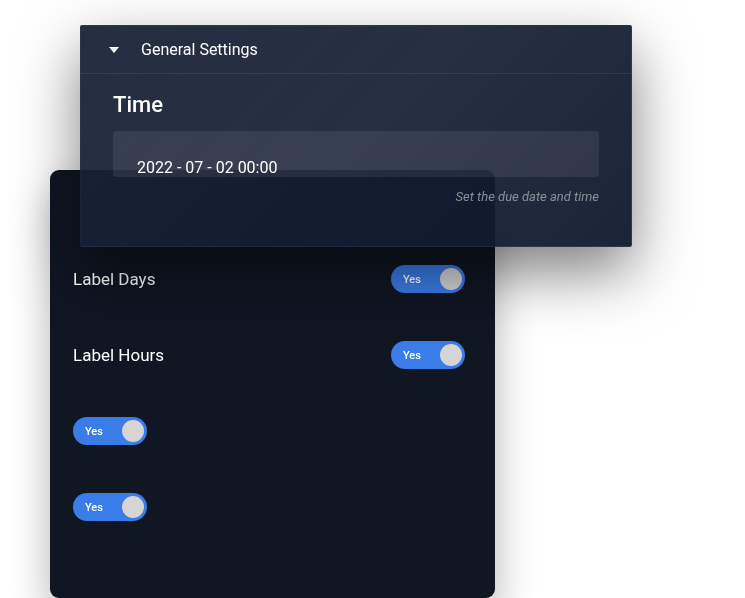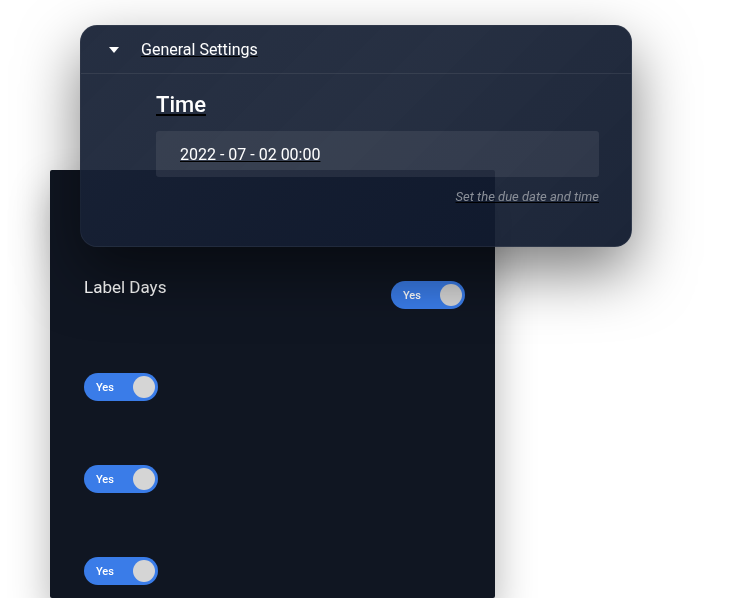--- a/index.html
+++ b/index.html
@@ -14,22 +14,22 @@
       font-family: -apple-system, BlinkMacSystemFont, "Segoe UI", Roboto, sans-serif;
       position: relative;
     }
     .bottom-panel {
       position: absolute;
       left: 50px;
       top: 170px;
       width: 445px;
       height: 428px;
       background: #101622;
-      border-radius: 2px;
-      padding: 95px 30px 20px 34px;
+      border-radius: 9px;
+      padding: 95px 30px 20px 23px;
       box-shadow: 0 20px 40px rgba(0,0,0,0.3);
     }
     .toggle-row {
       display: flex;
       align-items: center;
       justify-content: space-between;
       margin-bottom: 48px;
     }
     .toggle-label {
       color: #ffffff;
@@ -38,21 +38,20 @@
     }
     .toggle-switch {
       width: 74px;
       height: 28px;
       background: #3a7ce8;
       border-radius: 14px;
       position: relative;
       cursor: pointer;
       display: flex;
       align-items: center;
-      margin-top: 16px;
     }
     .toggle-text {
       position: absolute;
       left: 12px;
       color: #ffffff;
       font-size: 11px;
       font-weight: 500;
     }
     .toggle-knob {
       position: absolute;
@@ -62,24 +61,23 @@
       background: #d5d5d5;
       border-radius: 50%;
     }
     .top-panel {
       position: absolute;
       left: 80px;
       top: 25px;
       width: 552px;
       height: 222px;
       background: linear-gradient(135deg, rgba(25,35,55,0.95) 0%, rgba(20,30,50,0.92) 50%, rgba(15,25,45,0.95) 100%);
-      border-radius: 17px;
+      border-radius: 2px;
       box-shadow: 0 25px 60px rgba(0,0,0,0.5);
       border: 1px solid rgba(255,255,255,0.05);
-      text-decoration: underline;
     }
     .panel-header {
       display: flex;
       align-items: center;
       padding: 14px 28px;
       border-bottom: 1px solid rgba(255,255,255,0.08);
     }
     .chevron {
       width: 0;
       height: 0;
@@ -88,39 +86,38 @@
       border-top: 6px solid #ffffff;
       margin-right: 22px;
     }
     .header-title {
       color: #ffffff;
       font-size: 16px;
       font-weight: 400;
     }
     .panel-body {
       padding: 18px 32px;
-      margin-left: 43px;
     }
     .time-label {
       color: #ffffff;
       font-size: 22px;
       font-weight: 500;
       margin-bottom: 14px;
     }
     .time-input {
       width: 100%;
       height: 46px;
       background: rgba(255,255,255,0.08);
       border: none;
       border-radius: 3px;
       padding: 0 24px;
       color: #ffffff;
       font-size: 16px;
       display: flex;
-      align-items: center;
+      align-items: flex-end;
     }
     .hint-text {
       color: #8a8f98;
       font-size: 13px;
       font-style: italic;
       margin-top: 12px;
       text-align: right;
     }
   </style>
 </head>
@@ -128,20 +125,21 @@
 
 <div class="bottom-panel">
   <div class="toggle-row">
     <span class="toggle-label">Label Days</span>
     <div class="toggle-switch">
       <span class="toggle-text">Yes</span>
       <div class="toggle-knob"></div>
     </div>
   </div>
   <div class="toggle-row">
+    <span class="toggle-label">Label Hours</span>
     <div class="toggle-switch">
       <span class="toggle-text">Yes</span>
       <div class="toggle-knob"></div>
     </div>
   </div>
   <div class="toggle-row">
     <div class="toggle-switch">
       <span class="toggle-text">Yes</span>
       <div class="toggle-knob"></div>
     </div>

